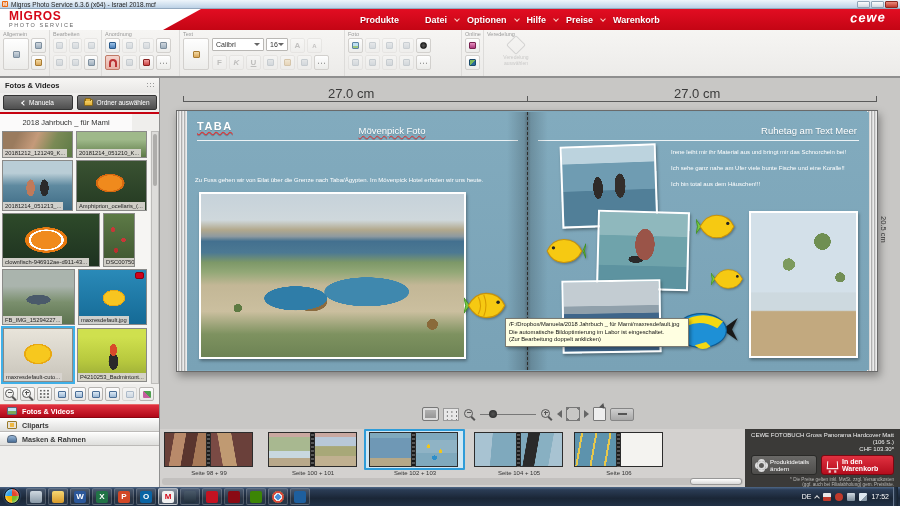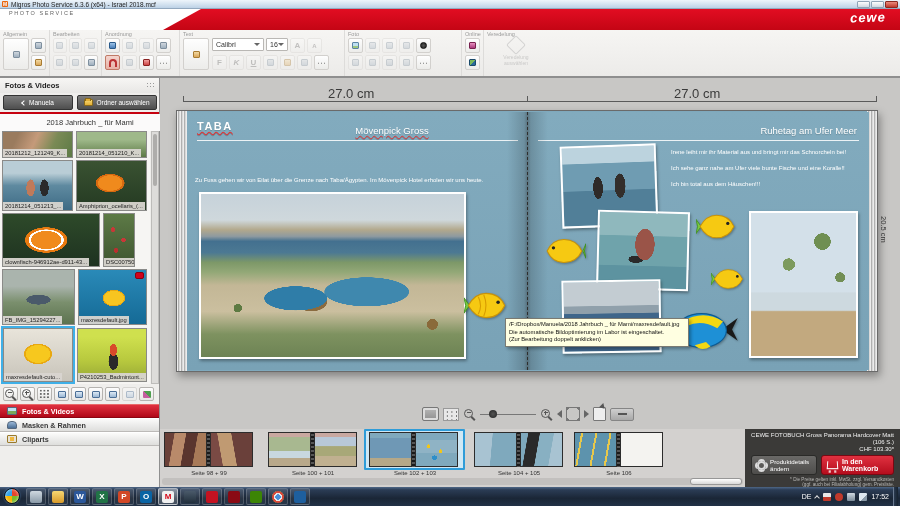--- a/index.html
+++ b/index.html
@@ -49,21 +49,21 @@
 
   
   .sidebar{left:0;top:78px;width:160px;height:409px;background:#efeeec;border-right:1px solid #8f8f8f;}
   .sbheader{position:absolute;left:0;top:0;width:159px;height:15px;background:linear-gradient(#f7f6f4,#e8e7e5);font-size:7.5px;font-weight:bold;color:#222;padding:3px 0 0 5px;}
   .grip{position:absolute;right:3px;top:4px;width:10px;height:6px;background:radial-gradient(#9a9a9a .7px,transparent .8px) 0 0/3px 3px;}
   .sbbtn{position:absolute;height:15px;background:linear-gradient(#7d7d7d,#4e4e4e);border:1px solid #333;border-radius:2px;color:#fff;font-size:6.5px;display:flex;align-items:center;justify-content:center;gap:3px;padding:0 3px;}
   .chevl{width:4px;height:4px;border-left:1.3px solid #fff;border-bottom:1.3px solid #fff;transform:rotate(45deg);}
   .folder{width:9px;height:7px;background:linear-gradient(#f6d873,#e3ae35);border:1px solid #8a6a1a;border-radius:1px;position:relative;}
   .folder::before{content:"";position:absolute;left:0;top:-2px;width:4px;height:2px;background:#e3ae35;border:1px solid #8a6a1a;border-bottom:none;border-radius:1px 1px 0 0;}
   .redline{position:absolute;left:0;top:34px;width:159px;height:2px;background:#c60210;}
-  .albumtitle{position:absolute;left:0;top:36px;width:180px;height:17px;background:#fbfafa;font-size:7.5px;color:#333;display:flex;align-items:center;justify-content:center;}
+  .albumtitle{position:absolute;left:0;top:36px;width:132px;height:17px;background:#fbfafa;font-size:7.5px;color:#333;display:flex;align-items:center;justify-content:center;}
   .thumbarea{position:absolute;left:0;top:53px;width:150px;height:253px;background:#f6f5f3;}
   .tcell{position:absolute;border:1px solid #8a8a88;overflow:hidden;}
   .tlabel{position:absolute;left:0;bottom:0;background:rgba(216,213,208,.95);font-size:5.8px;color:#222;padding:1px 2px;white-space:nowrap;overflow:hidden;max-width:100%;}
   .vbadge{position:absolute;right:2px;top:2px;width:9px;height:7px;background:#d0021b;border-radius:2px;border:1px solid #8a0010;}
   .sel{outline:2px solid #3fb0e8;outline-offset:0;}
   .sbscroll{position:absolute;left:151px;top:53px;width:8px;height:253px;background:#dddcda;border:1px solid #bdbcba;}
   .sbthumb{position:absolute;left:1px;top:2px;width:4px;height:52px;background:#aeadab;border-radius:2px;}
   .minibar{position:absolute;left:0;top:307px;width:159px;height:19px;display:flex;gap:2px;padding:2px 0 0 3px;background:#efeeec;}
   .mbtn{width:15px;height:14px;border:1px solid #b5b3b0;border-radius:2px;background:linear-gradient(#fdfdfd,#e8e7e5);display:flex;align-items:center;justify-content:center;}
   .mbtn .bb{width:8px;height:7px;border:1px solid #4a6e96;background:linear-gradient(#dce9f5,#9cb8d4);border-radius:1px;}
@@ -200,23 +200,36 @@
     <div>Migros Photo Service 6.3.6 (x64) - Israel 2018.mcf</div>
     <div class="winbtns">
       <div class="winbtn"></div>
       <div class="winbtn"></div>
       <div class="winbtn close"></div>
     </div>
   </div>
 
   <div class="abs menubar"></div>
   <div class="abs logobox">
+    <div class="migros">MIGROS</div>
     <div class="migsub">PHOTO SERVICE</div>
   </div>
   <div class="abs logowedge"></div>
+  <div class="abs mitems">
+    <div class="mitem">Produkte</div>
+    <div class="mitem">Datei</div>
+    <div class="mcaret"></div>
+    <div class="mitem">Optionen</div>
+    <div class="mcaret"></div>
+    <div class="mitem">Hilfe</div>
+    <div class="mcaret"></div>
+    <div class="mitem">Preise</div>
+    <div class="mcaret"></div>
+    <div class="mitem">Warenkorb</div>
+  </div>
   <div class="abs cewelogo">cewe</div>
 
   <div class="abs ribbon">
     <div class="rgroup" style="left:0;width:50px;">
       <div class="rlabel">Allgemein</div>
       <div style="display:flex;gap:2px;">
         <div class="ico lg">
             <span class="blk"></span>
           </div>
         <div>
@@ -490,60 +503,60 @@
           <span class="cc"></span>
         </div>
     </div>
 
     <div class="snav">
       <div class="snavitem active">
         <span class="nico i1"></span>
         <span>Fotos &amp; Videos</span>
       </div>
       <div class="snavitem">
+        <span class="nico i5"></span>
+        <span>Cliparts</span>
+      </div>
+      <div class="snavitem">
         <span class="nico i6"></span>
         <span>Masken &amp; Rahmen</span>
-      </div>
-      <div class="snavitem">
-        <span class="nico i5"></span>
-        <span>Cliparts</span>
       </div>
     </div>
   </div>
 
   <div class="abs canvas">
     <div class="rlrlabel" style="left:168px;top:8px;">27.0 cm</div>
     <div class="rlrlabel" style="left:514px;top:8px;">27.0 cm</div>
     <div class="rline">
       <div class="rtick" style="left:0;"></div>
       <div class="rtick" style="left:344px;"></div>
       <div class="rtick" style="left:693px;"></div>
     </div>
     <div class="vrlabel">20.5 cm</div>
 
     <div class="book">
       <div class="stack" style="left:0;"></div>
       <div class="stack" style="right:0;"></div>
 
       <div class="page" style="left:10px;">
         <div class="ptitle squig" style="left:10px;top:8px;font-size:11px;font-weight:bold;letter-spacing:1.5px;">TABA</div>
-        <div class="ptitle squig" style="left:80px;top:13px;width:250px;text-align:center;">Mövenpick Gross</div>
+        <div class="ptitle squig" style="left:80px;top:13px;width:250px;text-align:center;">Mövenpick Foto</div>
         <div class="pline"></div>
         <div class="ptext" style="left:8px;top:64px;width:325px;">Zu Fuss gehen wir von Eilat über die Grenze nach Taba/Ägypten. Im Mövenpick Hotel erholen wir uns heute.</div>
         <div class="ph pool" style="left:12px;top:80px;width:267px;height:167px;"></div>
         <svg class="clip" style="left:277px;top:177px;" width="44" height="33" viewBox="0 0 40 30">
           <path d="M5 15 L0 8 L1.5 15 L0 22 Z" fill="#7ac943" stroke="#3e8f1e" stroke-width="0.8"></path>
           <path d="M4 15 Q10 4 20 4 Q32 4 37 15 Q32 26 20 26 Q10 26 4 15 Z" fill="#f6c912" stroke="#c8920a" stroke-width="1"></path>
           <path d="M13 7 Q17 15 13 23 M18 5.5 Q22 15 18 24.5" stroke="#d89c00" fill="none" stroke-width="1"></path>
           <circle cx="31" cy="12" r="1.6" fill="#222"></circle>
         </svg>
       </div>
 
       <div class="page" style="left:351px;">
-        <div class="ptitle" style="right:12px;top:13px;">Ruhetag am Ufer Meer</div>
+        <div class="ptitle" style="right:12px;top:13px;">Ruhetag am Text Meer</div>
         <div class="pline"></div>
         <div class="ptext" style="left:143px;top:36px;">Irene leiht mir ihr Material aus und bringt mir das Schnorcheln bei!</div>
         <div class="ptext" style="left:143px;top:52px;">Ich sehe ganz nahe am Ufer viele bunte Fische und eine Koralle!!</div>
         <div class="ptext" style="left:143px;top:68px;">Ich bin total aus dem Häuschen!!!</div>
         <div class="ph seaA" style="left:33px;top:33px;width:96px;height:82px;transform:rotate(-2deg);"></div>
         <div class="ph seaB" style="left:69px;top:99px;width:92px;height:79px;transform:rotate(1.5deg);"></div>
         <div class="ph seaC" style="left:34px;top:168px;width:99px;height:73px;transform:rotate(-1deg);"></div>
         <div class="ph palms" style="left:221px;top:99px;width:109px;height:147px;"></div>
         <svg class="clip" style="left:16px;top:123px;" width="42" height="32" viewBox="0 0 40 30">
           <path d="M37 15 L40 8 L38.5 15 L40 22 Z" fill="#7ac943" stroke="#3e8f1e" stroke-width="0.8"></path>

